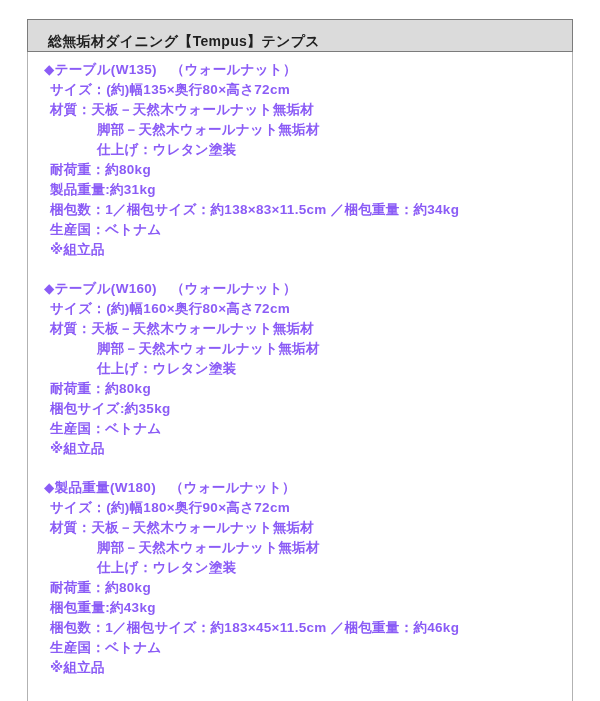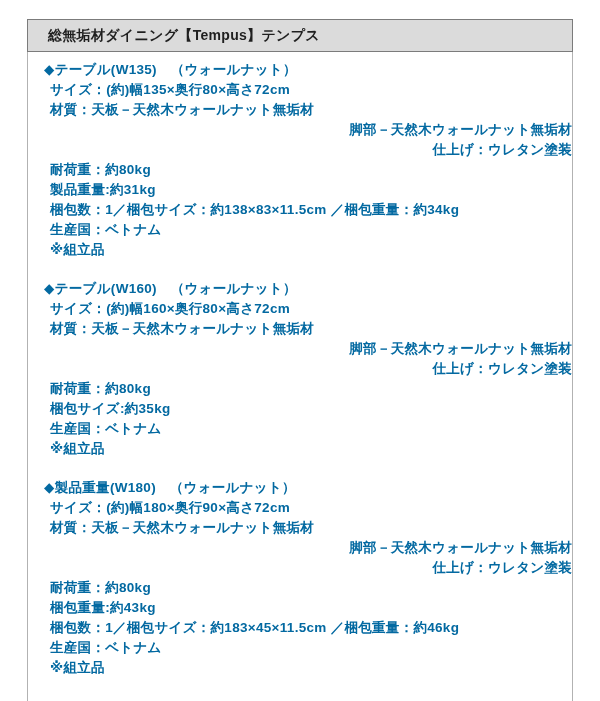--- a/index.html
+++ b/index.html
@@ -18,21 +18,21 @@
   .header-bar {
     position: absolute;
     left: 27px;
     top: 19px;
     width: 546px;
     height: 33px;
     box-sizing: border-box;
     background: #dbdbdb;
     border: 1px solid #7b7b7b;
     display: flex;
-    align-items: center;
+    align-items: flex-end;
     padding-left: 20px;
     font-size: 14px;
     font-weight: bold;
     color: #1f1f1f;
     letter-spacing: 0.3px;
     white-space: nowrap;
   }
   .spec-box {
     position: absolute;
     left: 27px;
@@ -45,28 +45,28 @@
     border-right: 1px solid #b2b2b2;
     padding: 8px 0 0 16px;
     overflow: hidden;
   }
   .section {
     margin: 0 0 19px 0;
   }
   .line {
     font-size: 13.5px;
     font-weight: bold;
-    color: #0369a1;
+    color: #8b5cf6;
     line-height: 20px;
     letter-spacing: 0.3px;
     white-space: nowrap;
   }
   .line.title    { padding-left: 0; }
   .line.indent-1 { padding-left: 6px; }
-  .line.indent-2 { padding-left: 53px; text-align: right; }
+  .line.indent-2 { padding-left: 53px; }
 </style>
 </head>
 <body>
 
 <div class="page">
   <div class="header-bar">
     <span>総無垢材ダイニング【Tempus】テンプス</span>
   </div>
   <div class="spec-box" id="spec-box">
 

